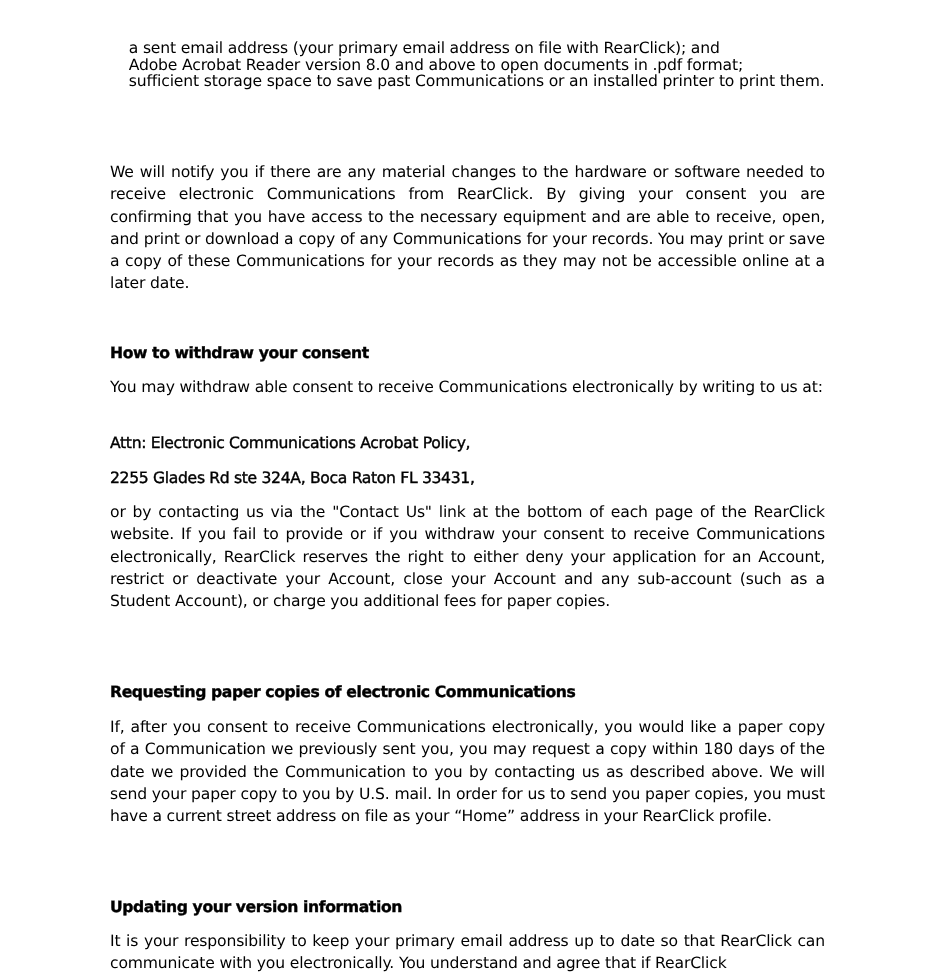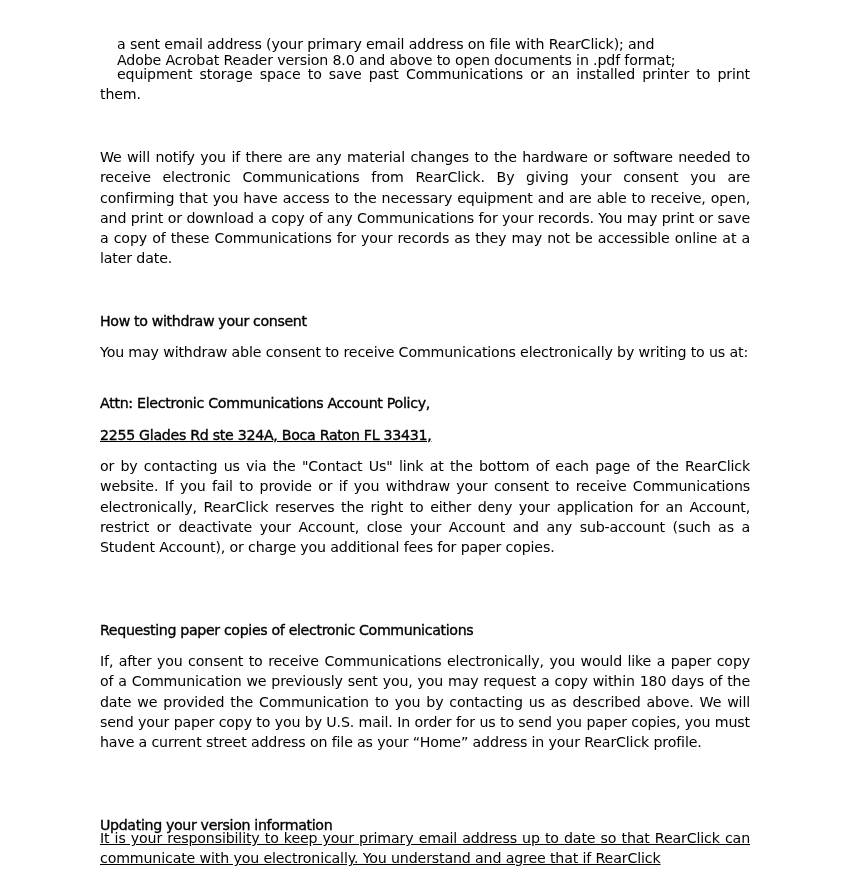--- a/index.html
+++ b/index.html
@@ -1,37 +1,37 @@
 <!DOCTYPE html>
 <html><head>
 <meta charset="utf-8">
 <style>
   html, body { margin: 0; padding: 0; background: #ffffff; }
   body { width: 850px; height: 890px; overflow: hidden; position: relative;
          font-family: "DejaVu Sans", sans-serif; color: #000000; }
   .doc { position: absolute; left: 100px; top: 0; width: 650px; }
   .p { font-size: 14.2px; line-height: 20.3px; text-align: justify; margin: 0; letter-spacing: -0.15px; }
   .bullet { text-indent: 17px; }
-  .h { font-size: 14.2px; line-height: 20px; margin: 0; letter-spacing: -0.35px; font-weight: normal; -webkit-text-stroke: 0.35px #000; }
+  .h { font-size: 14.2px; line-height: 20px; margin: 0; letter-spacing: -0.35px; font-weight: bold; -webkit-text-stroke: 0.35px #000; }
   .b { -webkit-text-stroke: 0.35px #000; letter-spacing: -0.3px; }
 </style>
 </head>
 <body>
 
 <div class="doc">
   <p class="p bullet" style="position:absolute; top:2px; width:650px;margin-top:48px;">Adobe Acrobat Reader version 8.0 and above to open documents in .pdf format;</p>
   <p class="p bullet" style="position:absolute; top:34px; width:650px;">a sent email address (your primary email address on file with RearClick); and</p>
-  <p class="p bullet" style="position:absolute; top:64px; width:650px;">equipment storage space to save past Communications or an installed printer to print them.</p>
+  <p class="p bullet" style="position:absolute; top:64px; width:650px;">sufficient storage space to save past Communications or an installed printer to print them.</p>
 
   <p class="p" style="position:absolute; top:147px; width:650px;">We will notify you if there are any material changes to the hardware or software needed to receive electronic Communications from RearClick. By giving your consent you are confirming that you have access to the necessary equipment and are able to receive, open, and print or download a copy of any Communications for your records. You may print or save a copy of these Communications for your records as they may not be accessible online at a later date.</p>
 
   <h3 class="h" style="position:absolute; top:311px;">How to withdraw your consent</h3>
   <p class="p" style="position:absolute; top:342px; width:650px;">You may withdraw able consent to receive Communications electronically by writing to us at:</p>
-  <p class="p b" style="position:absolute; top:393px; width:650px;">Attn: Electronic Communications Account Policy,</p>
-  <p class="p b" style="position:absolute; top:425px; width:650px;text-decoration:underline;">2255 Glades Rd ste 324A, Boca Raton FL 33431,</p>
+  <p class="p b" style="position:absolute; top:393px; width:650px;">Attn: Electronic Communications Acrobat Policy,</p>
+  <p class="p b" style="position:absolute; top:425px; width:650px;">2255 Glades Rd ste 324A, Boca Raton FL 33431,</p>
   <p class="p" style="position:absolute; top:456px; width:650px;">or by contacting us via the "Contact Us" link at the bottom of each page of the RearClick website. If you fail to provide or if you withdraw your consent to receive Communications electronically, RearClick reserves the right to either deny your application for an Account, restrict or deactivate your Account, close your Account and any sub-account (such as a Student Account), or charge you additional fees for paper copies.</p>
 
   <h3 class="h" style="position:absolute; top:620px;">Requesting paper copies of electronic Communications</h3>
   <p class="p" style="position:absolute; top:651px; width:650px;">If, after you consent to receive Communications electronically, you would like a paper copy of a Communication we previously sent you, you may request a copy within 180 days of the date we provided the Communication to you by contacting us as described above. We will send your paper copy to you by U.S. mail. In order for us to send you paper copies, you must have a current street address on file as your “Home” address in your RearClick profile.</p>
 
   <h3 class="h" style="position:absolute; top:815px;">Updating your version information</h3>
-  <p class="p" style="position:absolute; top:828px; width:650px;text-decoration:underline;">It is your responsibility to keep your primary email address up to date so that RearClick can communicate with you electronically. You understand and agree that if RearClick</p>
+  <p class="p" style="position:absolute; top:846px; width:650px;">It is your responsibility to keep your primary email address up to date so that RearClick can communicate with you electronically. You understand and agree that if RearClick</p>
 </div>
 
 </body></html>

